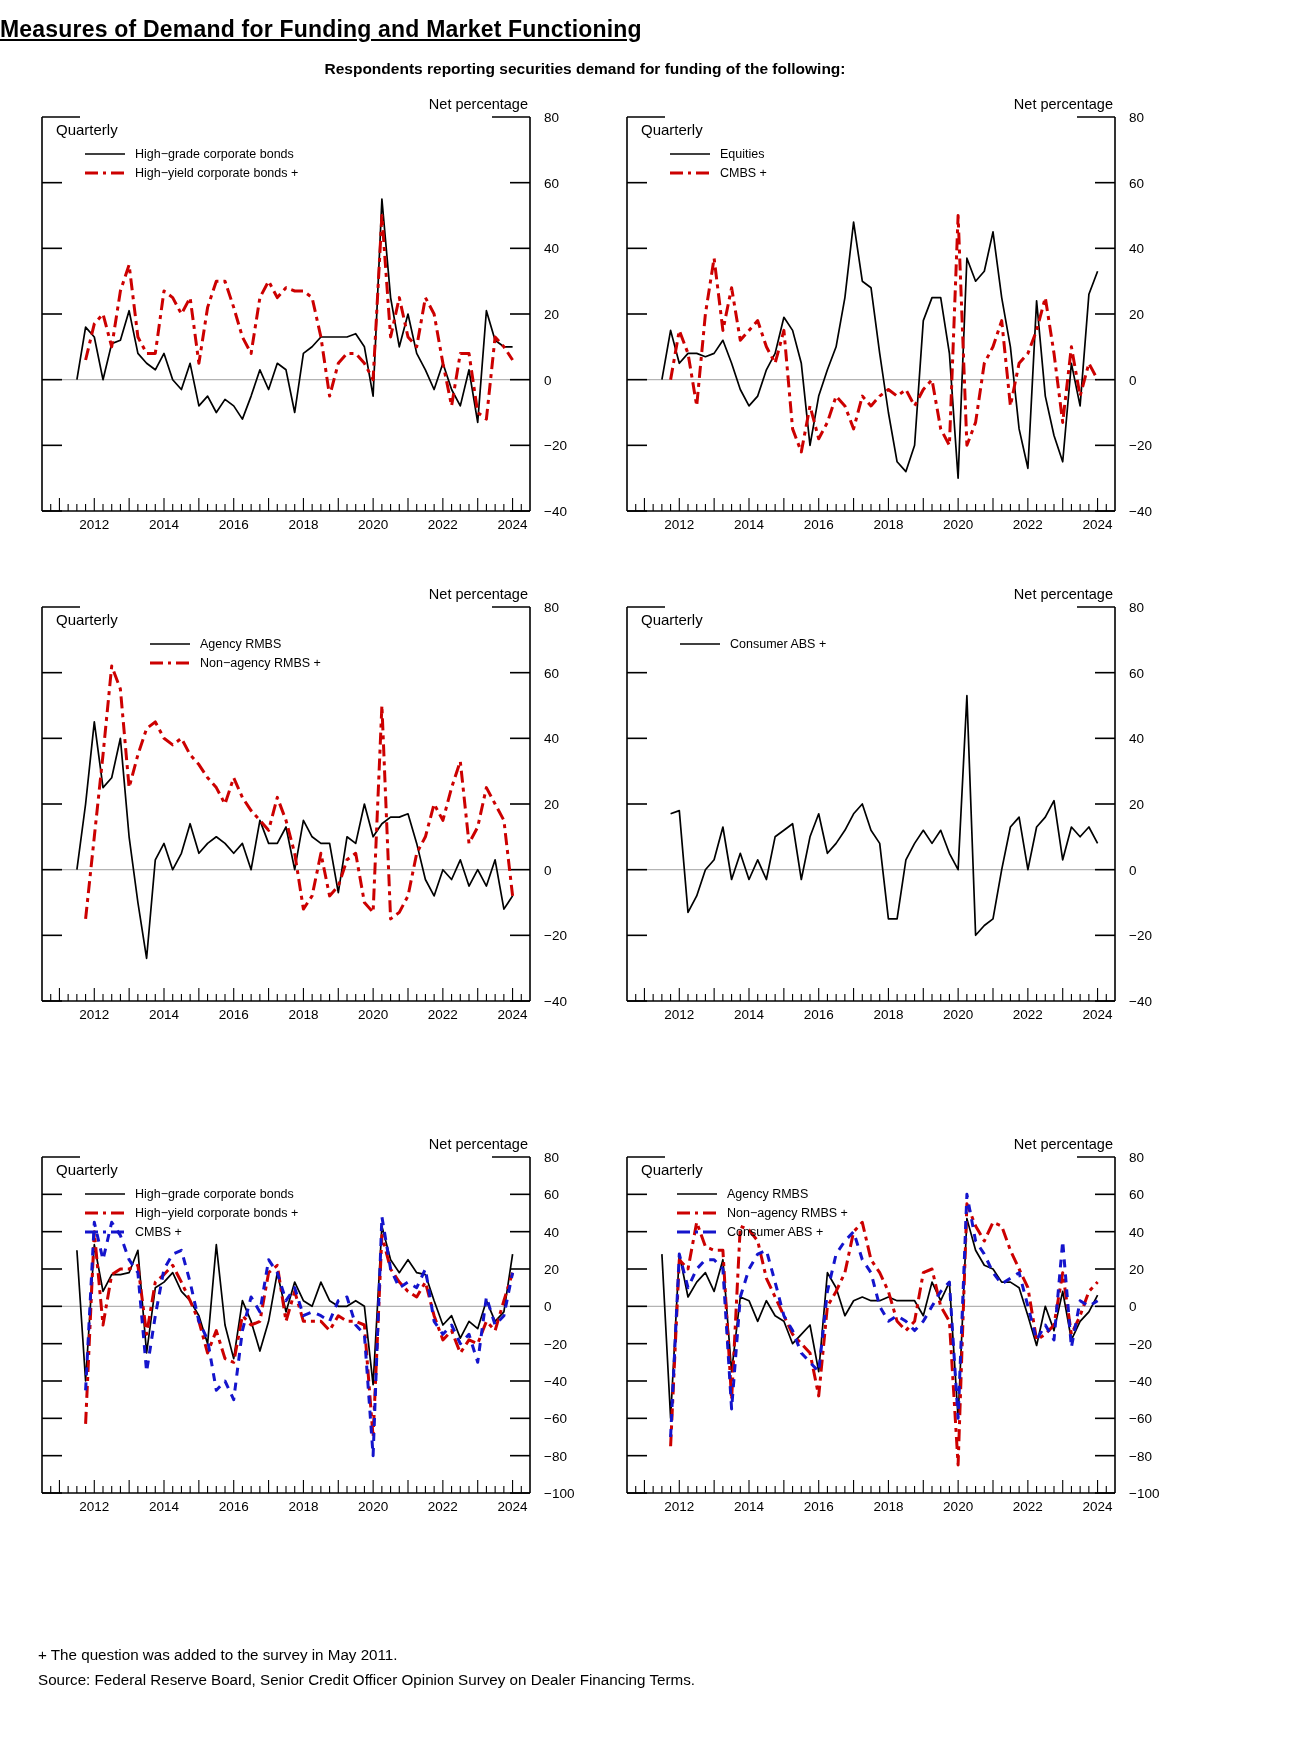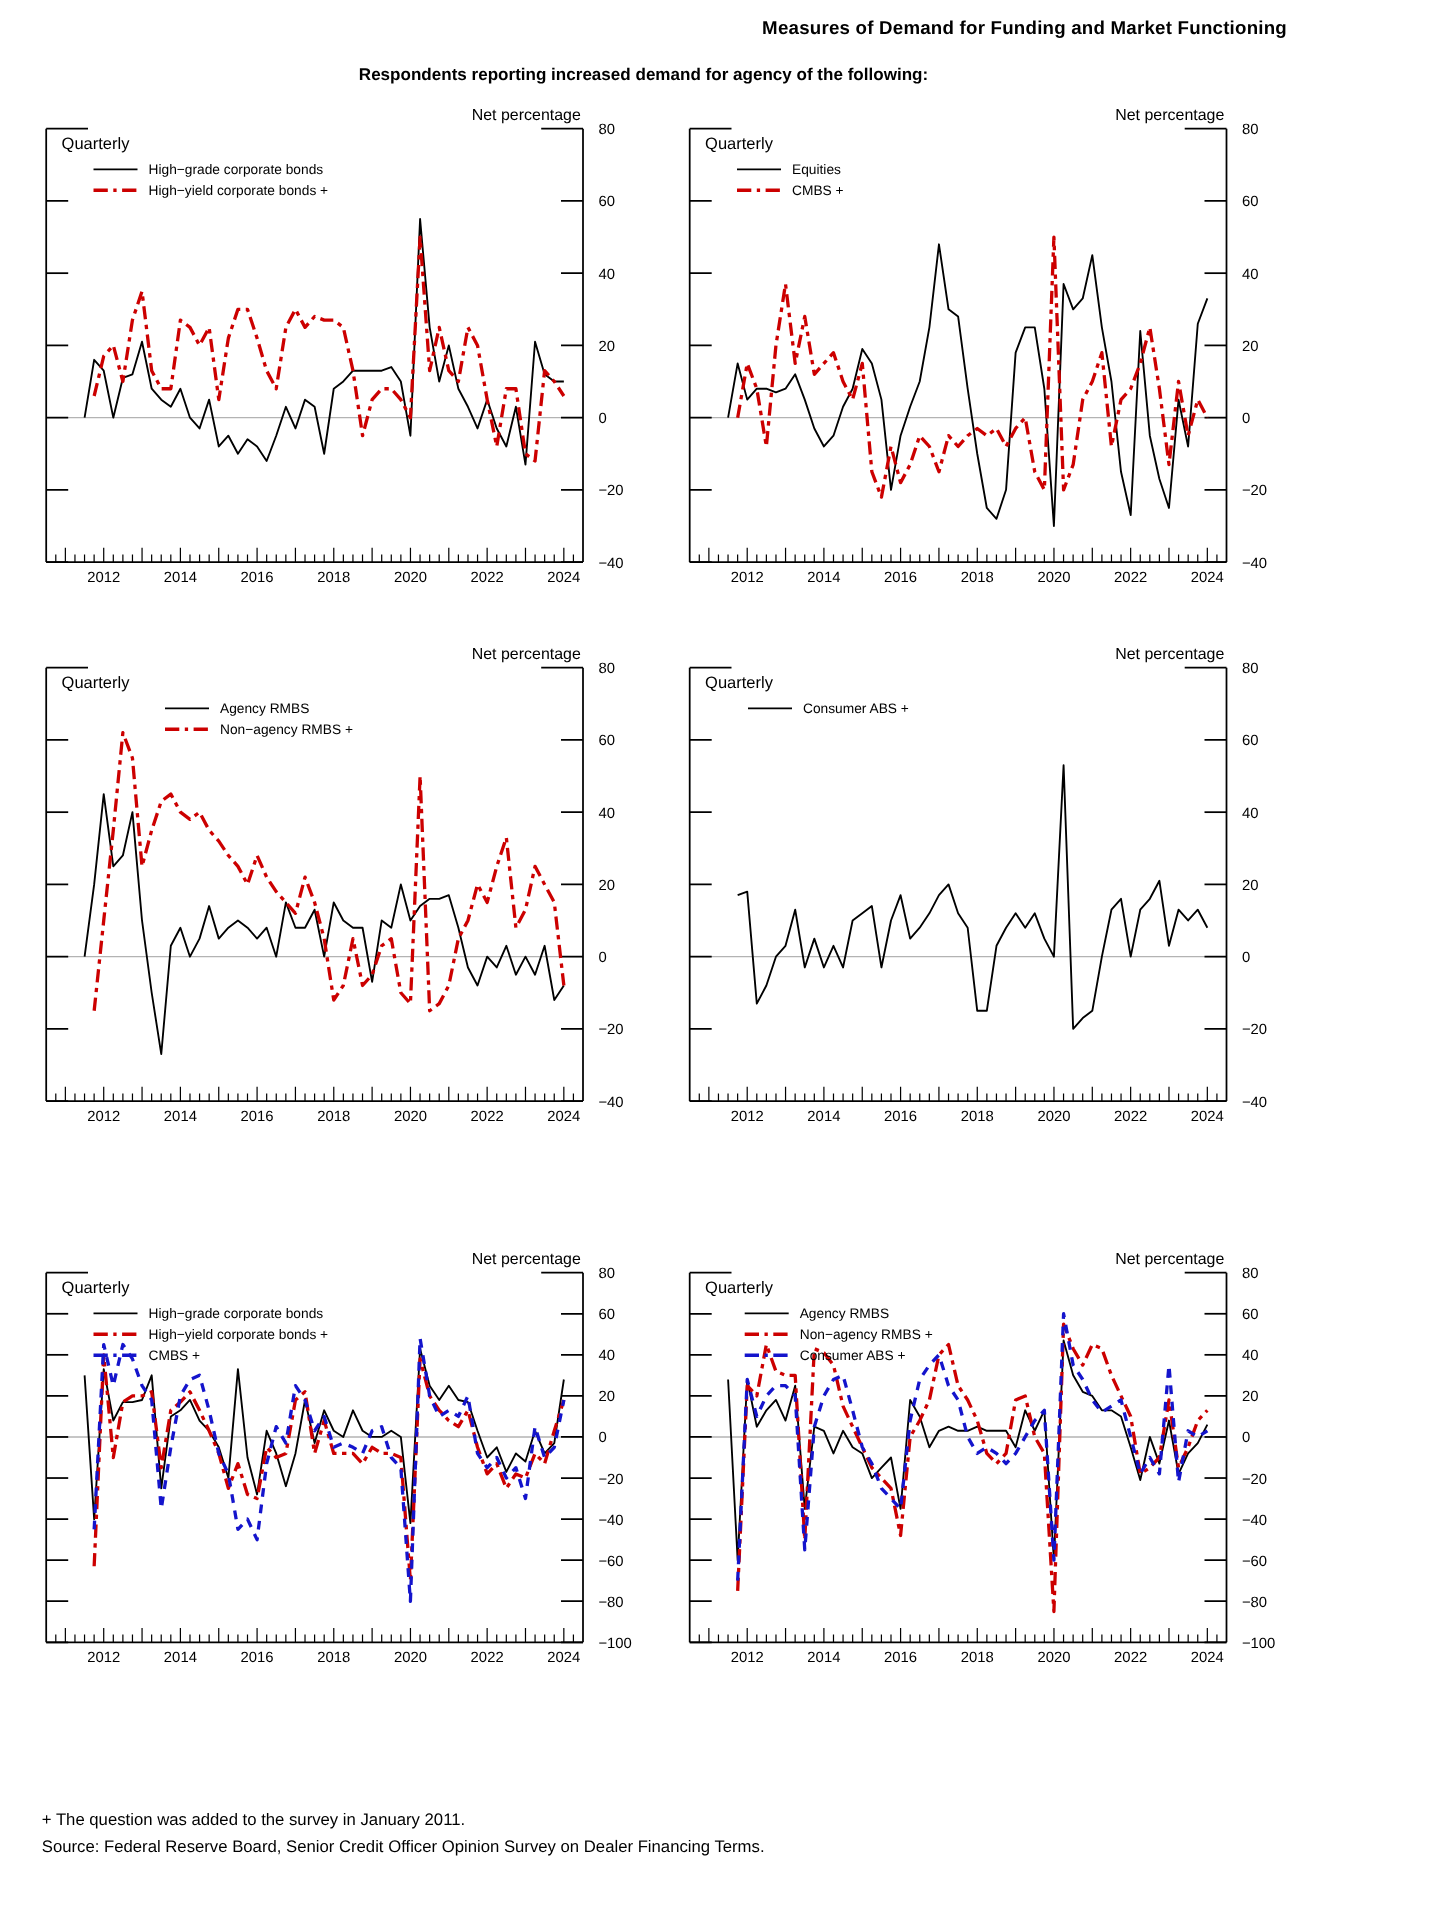--- a/index.html
+++ b/index.html
@@ -1,38 +1,38 @@
 <!DOCTYPE html>
 <html><head>
 <meta charset="utf-8">
 <style>
   html,body{margin:0;padding:0;background:#ffffff;}
   .page{position:relative;width:1299px;height:1737px;background:#ffffff;
         font-family:"Liberation Sans","DejaVu Sans",sans-serif;color:#000;}
-  .fig-title{position:absolute;left:0;top:16px;width:1170px;text-align:right;
-             font-size:17px;font-weight:bold;letter-spacing:0.2px;}
+  .fig-title{position:absolute;left:0;top:16px;width:1170px;text-align:left;
+             font-size:23px;font-weight:bold;letter-spacing:0.2px;text-decoration:underline;}
   .section-heading{position:absolute;left:0;width:1170px;text-align:center;
                    font-size:15.5px;font-weight:bold;}
   .heading-1{top:60px;}
   .heading-2{top:1062px;}
   .panel{position:absolute;margin:0;padding:0;}
   .p1{left:40px;top:95px;}   .p2{left:625px;top:95px;}
   .p3{left:40px;top:585px;}  .p4{left:625px;top:585px;}
   .p5{left:40px;top:1135px;} .p6{left:625px;top:1135px;}
   .notes{position:absolute;left:38px;top:1642px;font-size:15.2px;line-height:25px;}
   svg text{font-family:"Liberation Sans","DejaVu Sans",sans-serif;}
 </style>
 </head>
 <body>
 
 <div class="page">
 
   <div class="fig-title">Measures of Demand for Funding and Market Functioning</div>
 
-  <div class="section-heading heading-1">Respondents reporting increased demand for agency of the following:</div>
+  <div class="section-heading heading-1">Respondents reporting securities demand for funding of the following:</div>
 
   <figure class="panel p1">
     <svg width="575" height="450" viewBox="0 0 575 450">
         <line x1="2" y1="284.6666666666667" x2="490" y2="284.6666666666667" stroke="#b3b3b3" stroke-width="1.3"></line>
         <line x1="2" y1="22" x2="2" y2="416" stroke="#000" stroke-width="1.6"></line>
         <line x1="2" y1="22" x2="40" y2="22" stroke="#000" stroke-width="1.6"></line>
         <line x1="2" y1="87.66666666666667" x2="22" y2="87.66666666666667" stroke="#000" stroke-width="1.6"></line>
         <line x1="2" y1="153.33333333333334" x2="22" y2="153.33333333333334" stroke="#000" stroke-width="1.6"></line>
         <line x1="2" y1="219" x2="22" y2="219" stroke="#000" stroke-width="1.6"></line>
         <line x1="2" y1="284.6666666666667" x2="22" y2="284.6666666666667" stroke="#000" stroke-width="1.6"></line>
@@ -639,17 +639,17 @@
         <line x1="52" y1="59" x2="92" y2="59" stroke="#000000" stroke-width="1.7"></line>
         <text x="102" y="63" font-size="12.5" text-anchor="start" fill="#000">Agency RMBS</text>
         <line x1="52" y1="78" x2="92" y2="78" stroke="#cc0000" stroke-width="3.2" stroke-dasharray="13,5,3,5"></line>
         <text x="102" y="82" font-size="12.5" text-anchor="start" fill="#000">Non−agency RMBS +</text>
         <line x1="52" y1="97" x2="92" y2="97" stroke="#1414cc" stroke-width="3.2" stroke-dasharray="13,5,3,5"></line>
         <text x="102" y="101" font-size="12.5" text-anchor="start" fill="#000">Consumer ABS +</text>
       </svg>
   </figure>
 
   <div class="notes">
-    <div>+ The question was added to the survey in January 2011.</div>
+    <div>+ The question was added to the survey in May 2011.</div>
     <div>Source:  Federal Reserve Board, Senior Credit Officer Opinion Survey on Dealer Financing Terms.</div>
   </div>
 
 </div>
 
 </body></html>

